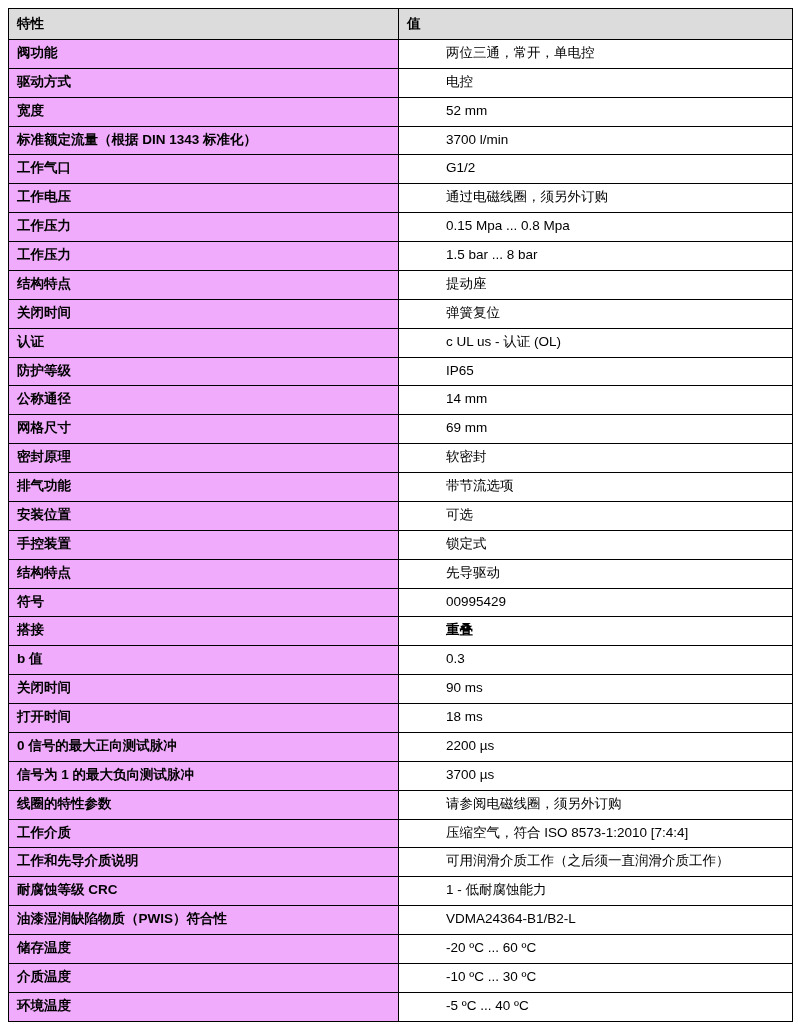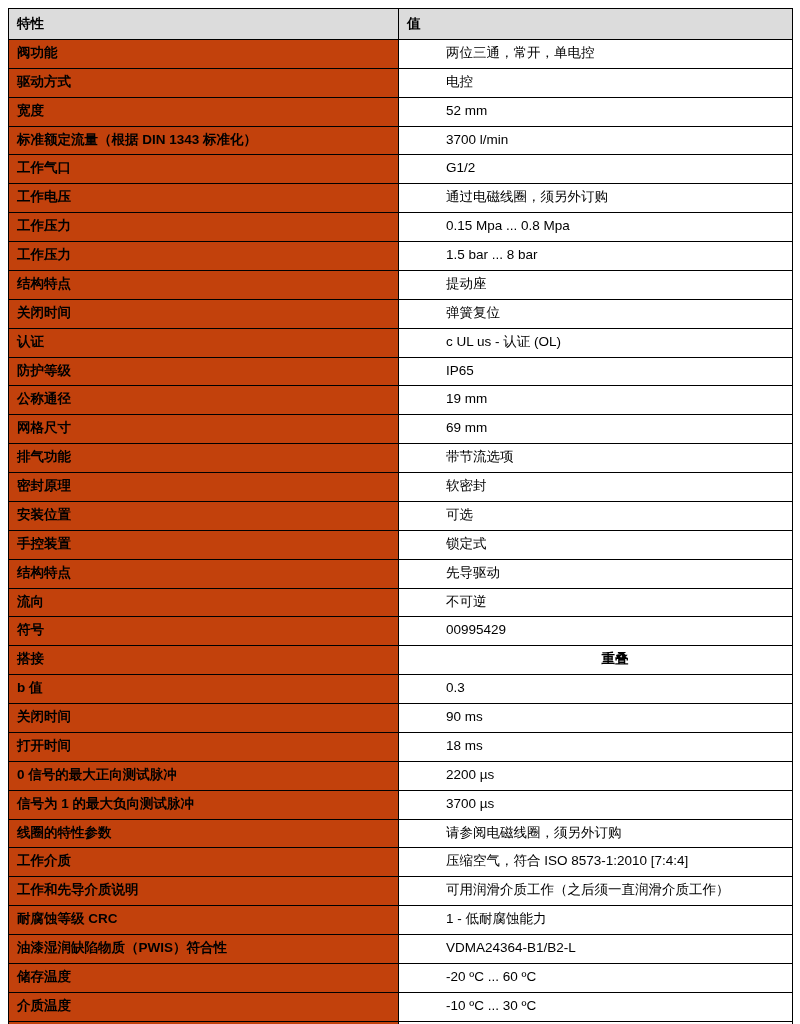--- a/index.html
+++ b/index.html
@@ -39,30 +39,29 @@
   }
   table.spec-table thead th {
     background: #dcdcdc;
     font-weight: bold;
     text-align: left;
     font-size: 13.5px;
     padding-top: 7px;
   }
   table.spec-table tbody td.cell-feature {
     font-weight: bold;
-    background: #c2410c;
+    background: #f0abfc;
   }
   table.spec-table tbody td.cell-value {
     font-weight: normal;
     background: #ffffff;
     padding-left: 47px;
   }
   table.spec-table tbody td.cell-value.bold-value {
     font-weight: bold;
-    text-align: center;
   }
 </style>
 </head>
 <body>
 
 <div class="spec-table-wrap">
   <table class="spec-table">
     <colgroup>
       <col class="col-feature">
       <col class="col-value">
@@ -117,49 +116,45 @@
         <tr>
           <td class="cell-feature">认证</td>
           <td class="cell-value">c UL us - 认证 (OL)</td>
         </tr>
         <tr>
           <td class="cell-feature">防护等级</td>
           <td class="cell-value">IP65</td>
         </tr>
         <tr>
           <td class="cell-feature">公称通径</td>
-          <td class="cell-value">19 mm</td>
+          <td class="cell-value">14 mm</td>
         </tr>
         <tr>
           <td class="cell-feature">网格尺寸</td>
           <td class="cell-value">69 mm</td>
         </tr>
         <tr>
+          <td class="cell-feature">密封原理</td>
+          <td class="cell-value">软密封</td>
+        </tr>
+        <tr>
           <td class="cell-feature">排气功能</td>
           <td class="cell-value">带节流选项</td>
         </tr>
         <tr>
-          <td class="cell-feature">密封原理</td>
-          <td class="cell-value">软密封</td>
-        </tr>
-        <tr>
           <td class="cell-feature">安装位置</td>
           <td class="cell-value">可选</td>
         </tr>
         <tr>
           <td class="cell-feature">手控装置</td>
           <td class="cell-value">锁定式</td>
         </tr>
         <tr>
           <td class="cell-feature">结构特点</td>
           <td class="cell-value">先导驱动</td>
-        </tr>
-        <tr>
-          <td class="cell-feature">流向</td>
-          <td class="cell-value">不可逆</td>
         </tr>
         <tr>
           <td class="cell-feature">符号</td>
           <td class="cell-value">00995429</td>
         </tr>
         <tr>
           <td class="cell-feature">搭接</td>
           <td class="cell-value bold-value">重叠</td>
         </tr>
         <tr>

